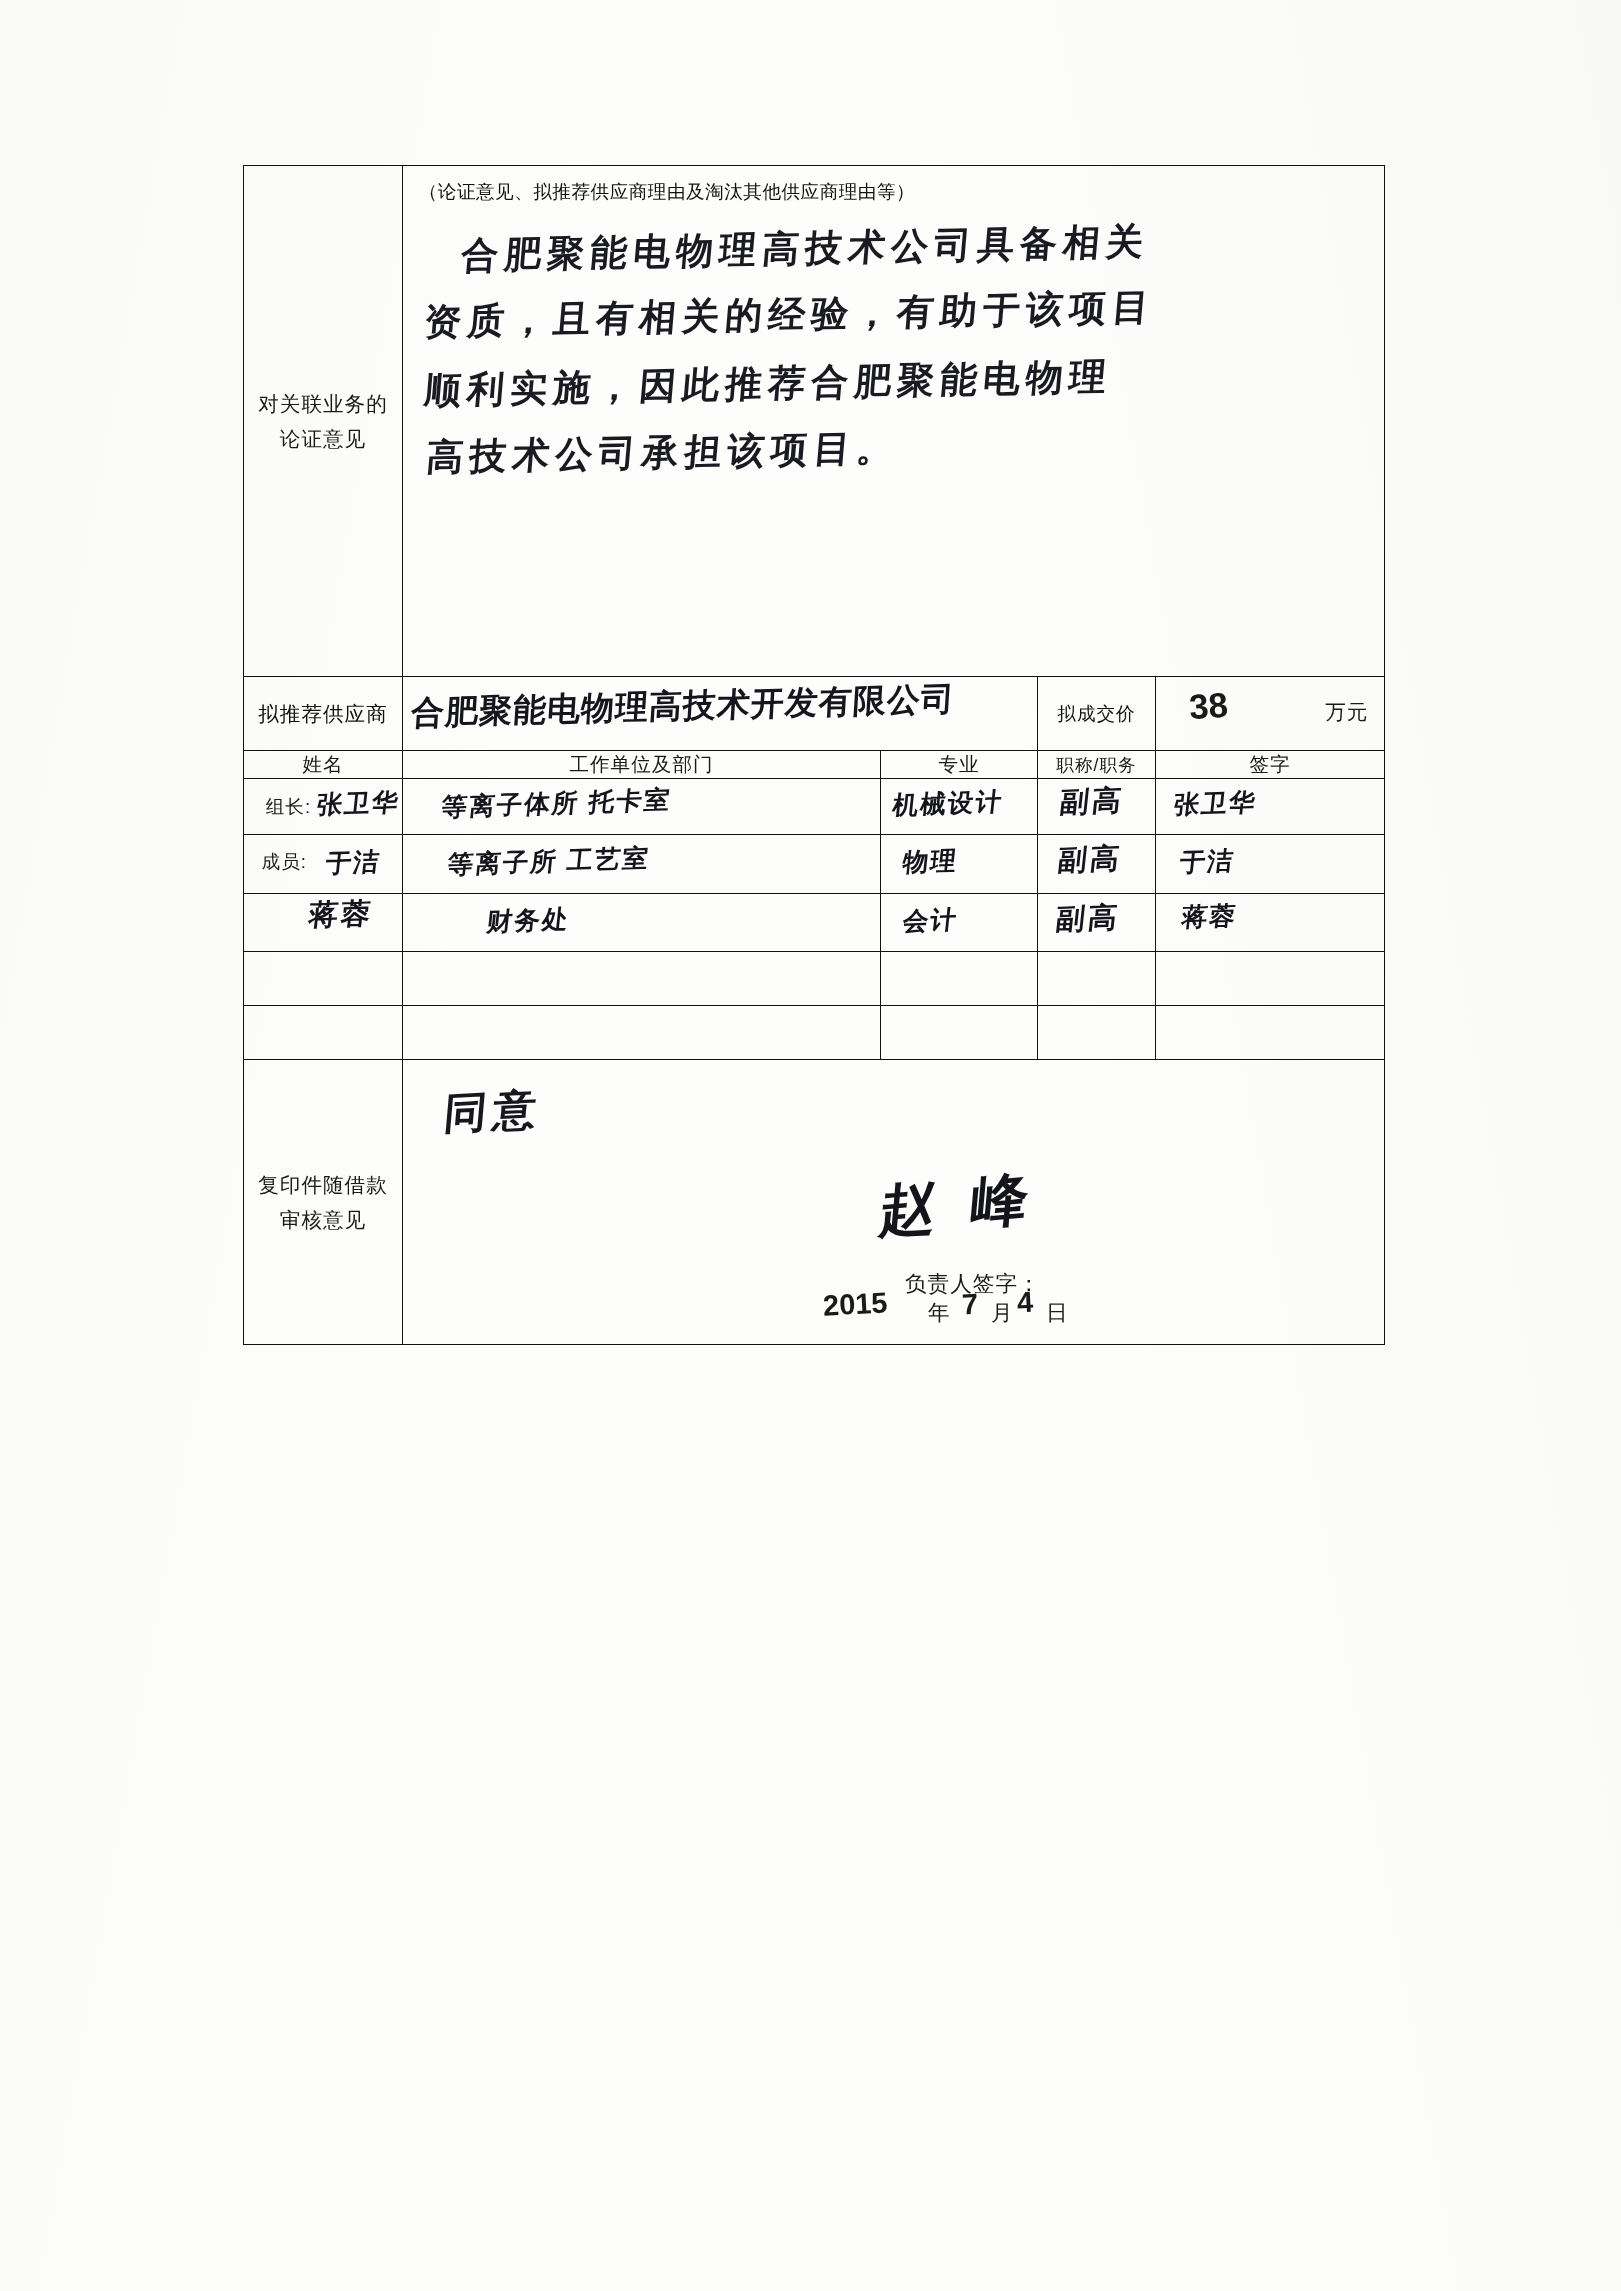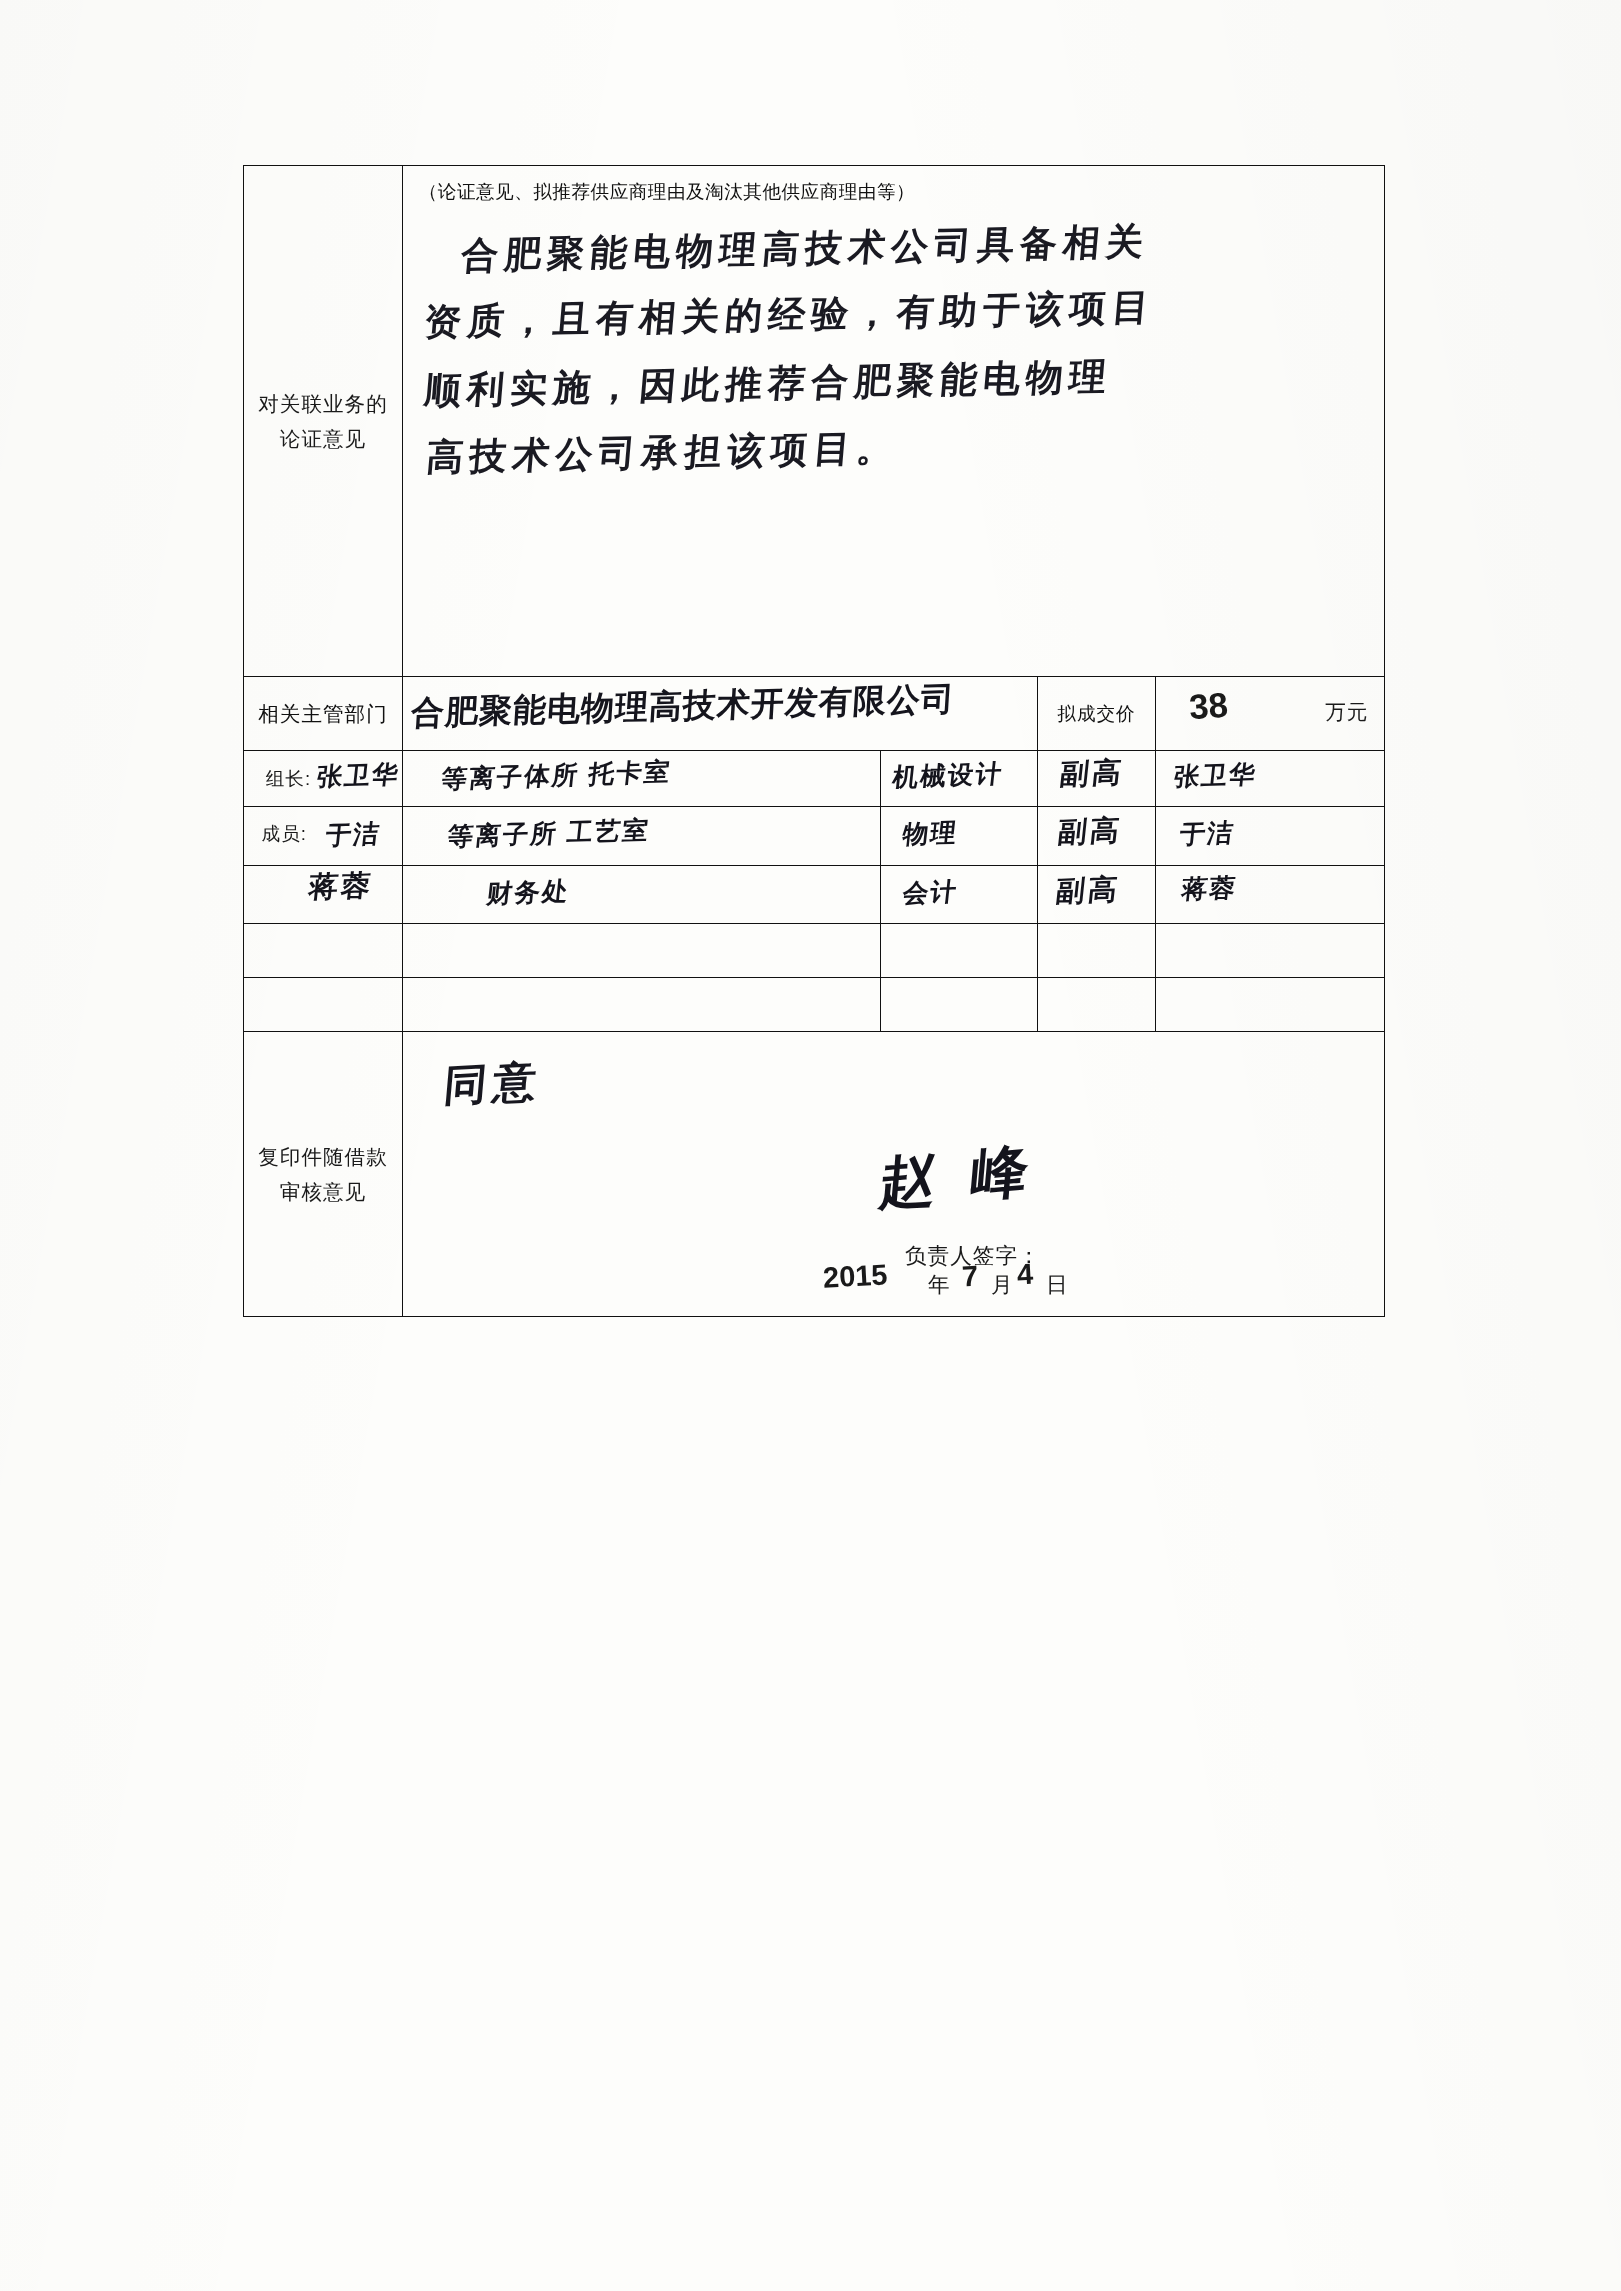--- a/index.html
+++ b/index.html
@@ -194,36 +194,43 @@
             <div class="hdr-note">（论证意见、拟推荐供应商理由及淘汰其他供应商理由等）</div>
             <div class="op-line" style="top:57px">合肥聚能电物理高技术公司具备相关</div>
             <div class="op-line" style="top:123px; left:21.6px;">资质，且有相关的经验，有助于该项目</div>
             <div class="op-line" style="top:192px; left:21.6px;">顺利实施，因此推荐合肥聚能电物理</div>
             <div class="op-line" style="top:261px; left:23.5px;">高技术公司承担该项目。</div>
           </div>
         </td>
       </tr>
 
       <tr>
-        <td class="lbl" style="height:73px">相关主管部门</td>
+        <td class="lbl" style="height:73px">拟推荐供应商</td>
         <td colspan="3">
           <div class="cellbox" style="height:71px">
             <div class="supplier-hw">合肥聚能电物理高技术开发有限公司</div>
           </div>
         </td>
         <td class="lbl" style="font-size:18.6px">拟成交价</td>
         <td>
           <div class="cellbox" style="height:71px">
             <div class="price-hw">38</div>
             <div class="unit" style="position:absolute; right:15.7px; top:19.6px;">万元</div>
           </div>
         </td>
       </tr>
 
 
+      <tr>
+        <td class="colhdr">姓名</td>
+        <td colspan="2" class="colhdr">工作单位及部门</td>
+        <td class="colhdr">专业</td>
+        <td class="colhdr" style="font-size:17.6px">职称/职务</td>
+        <td class="colhdr">签字</td>
+      </tr>
 
       <tr>
         <td style="height:55px">
           <div class="cellbox" style="height:53px">
             <span class="rowlbl" style="position:absolute; left:8px; top:13.7px; font-size:18.6px;">组长:</span>
             <span class="sig sig-sm" style="left:73px; top:5.9px;">张卫华</span>
           </div>
         </td>
         <td colspan="2">
           <div class="cellbox" style="height:53px">

